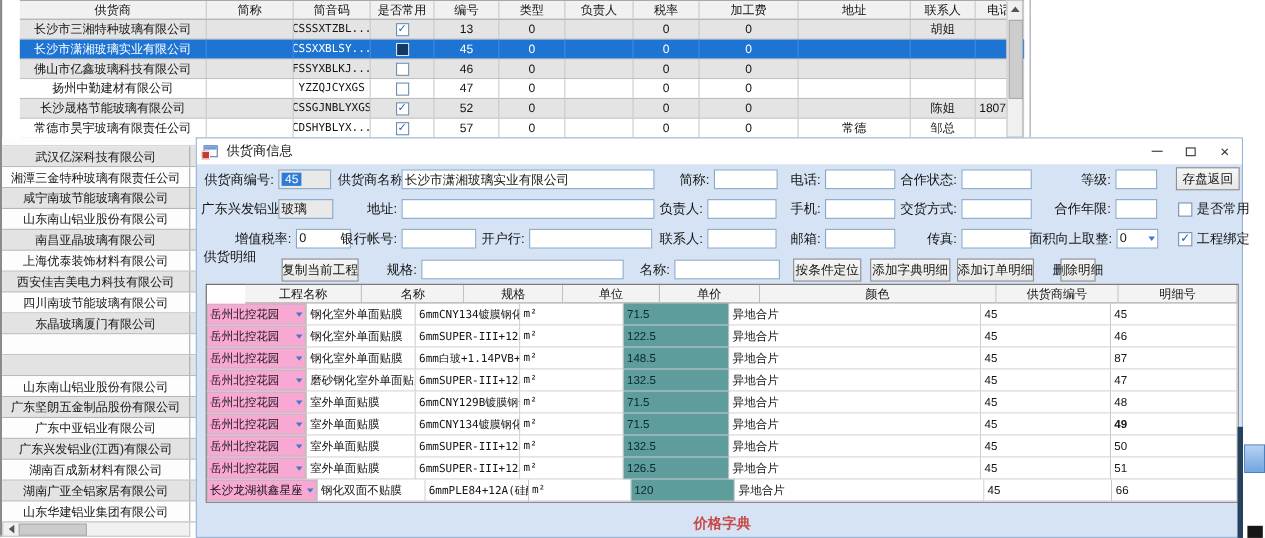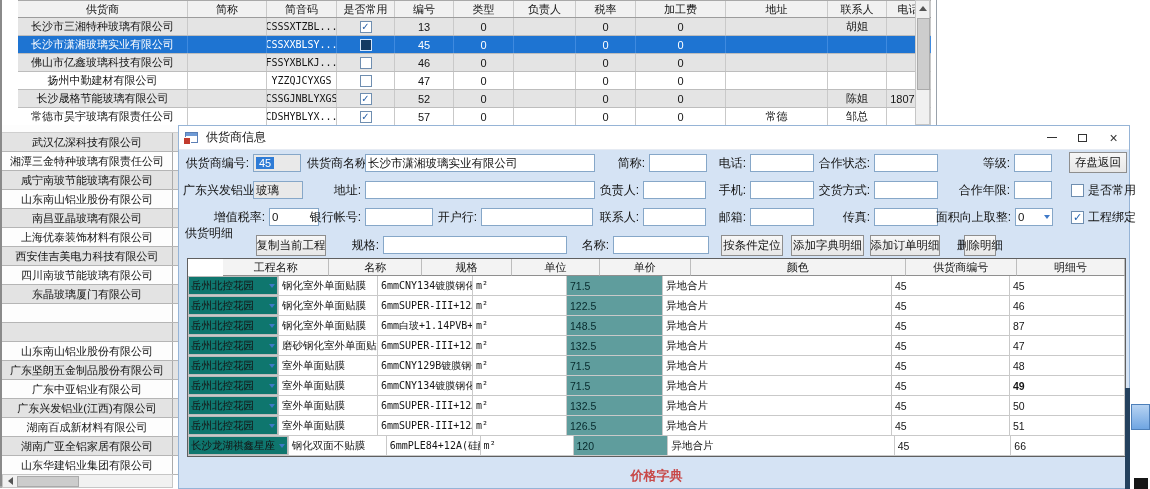--- a/index.html
+++ b/index.html
@@ -69,21 +69,21 @@
        font-size:11.5px;display:flex;align-items:center;justify-content:center;white-space:nowrap;box-sizing:border-box}
   #section-label{position:absolute;left:6px;top:99px;font-size:12px}
   
   #grid{position:absolute;left:8px;top:132px;width:939px;border:1px solid #5f5f5f;background:#fff;box-sizing:border-box}
   .grow{display:flex;height:20px;box-sizing:border-box}
   .grow.head{height:17px}
   .gh{background:#f3f3f3;box-sizing:border-box;border-right:1px solid #bdbdbd;border-bottom:1px solid #8f8f8f;
       font-size:11px;display:flex;align-items:center;justify-content:center;overflow:hidden;white-space:nowrap}
   .gcell{box-sizing:border-box;border-right:1px solid #c9c9c9;border-bottom:1px solid #c9c9c9;background:#fff;
          font-size:10.5px;display:flex;align-items:center;padding:0 3px;overflow:hidden;white-space:nowrap}
-  .gcell.combo{background:#0f766e;justify-content:space-between;box-shadow:inset 0 0 0 1px #bbb}
+  .gcell.combo{background:#f9a8d4;justify-content:space-between;box-shadow:inset 0 0 0 1px #bbb}
   .gcell.price{background:#5f9d9d;color:#06292c}
   .gcell.mono{font-family:"DejaVu Sans Mono",monospace;font-size:10px}
   #dlg-footer{position:absolute;left:8px;top:341px;width:939px;text-align:center;color:#c84848;font-weight:bold;font-size:13px}
   
   #right-dark-line{position:absolute;left:1125px;top:388px;width:5px;height:101px;background:#24415e;z-index:5}
   #blue-chip{position:absolute;left:1131px;top:404px;width:19px;height:26px;background:linear-gradient(180deg,#b7d3f2,#6fa5e2);
              border:1px solid #4d7fb9;box-sizing:border-box;z-index:4}
   #dark-mark{position:absolute;left:1134px;top:478px;width:14px;height:11px;background:#161616;z-index:4}
 </style>
 </head>

